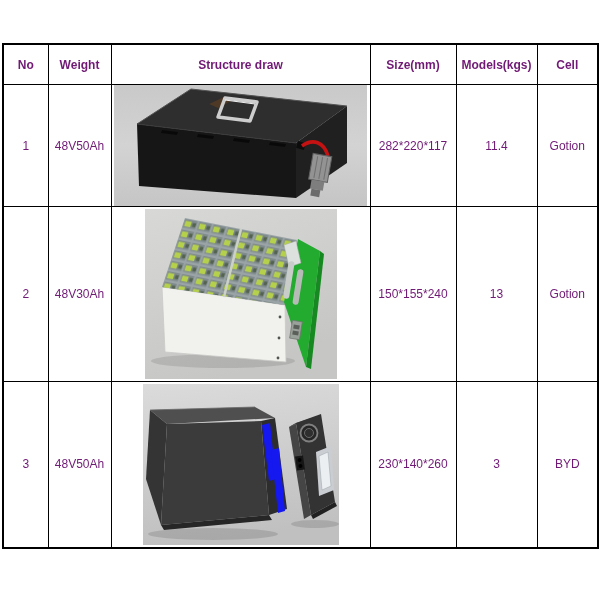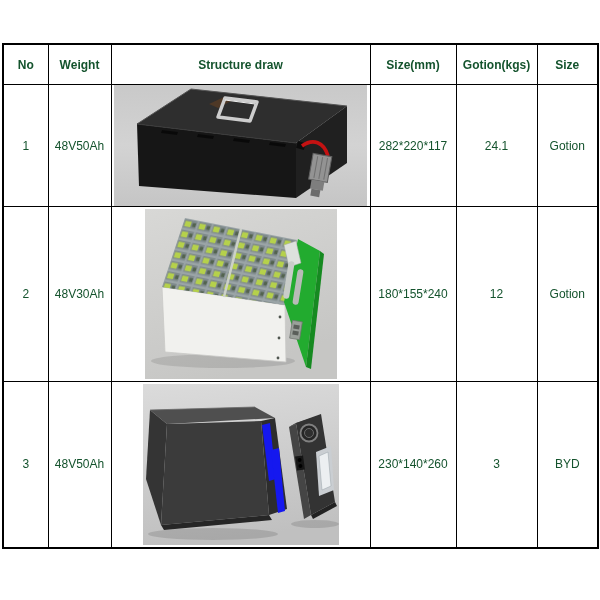--- a/index.html
+++ b/index.html
@@ -1,17 +1,17 @@
 <!DOCTYPE html>
 <html><head>
 <meta charset="utf-8">
 <style>
   html,body{margin:0;padding:0;background:#ffffff;}
   .page{position:relative;width:600px;height:600px;background:#ffffff;overflow:hidden;
-        font-family:"Liberation Sans",sans-serif;color:#14532d;}
+        font-family:"Liberation Sans",sans-serif;color:#701a75;}
   table.spec{position:absolute;left:2px;top:43px;border-collapse:collapse;table-layout:fixed;
              background:#fff;border:2.5px solid #000;}
   table.spec th,table.spec td{border:1.5px solid #000;text-align:center;vertical-align:middle;
              padding:0;overflow:hidden;}
   table.spec th{font-size:12px;font-weight:bold;height:39px;}
   table.spec td{font-size:12px;font-weight:normal;}
   tr.r1{height:122px;} tr.r2{height:175px;} tr.r3{height:166px;}
   td.structure{line-height:0;}
   td.structure svg{display:inline-block;vertical-align:middle;}
 </style>
@@ -27,22 +27,22 @@
       <col style="width:86px">
         <col style="width:81px">
         <col style="width:61px">
     </colgroup>
     <thead>
       <tr>
         <th>No</th>
         <th>Weight</th>
         <th>Structure draw</th>
         <th>Size(mm)</th>
-        <th>Gotion(kgs)</th>
-        <th>Size</th>
+        <th>Models(kgs)</th>
+        <th>Cell</th>
       </tr>
     </thead>
     <tbody>
 
       <tr class="r1">
         <td>1</td>
         <td>48V50Ah</td>
         <td class="structure">
           <svg width="253" height="121" viewBox="0 0 253 121" aria-label="black-battery-pack-with-top-handle-red-cable-and-gray-connector">
             <defs>
@@ -79,21 +79,21 @@
               <rect x="-9" y="0" width="19" height="26" fill="#939393" stroke="#5f5f5f" stroke-width="1"></rect>
               <line x1="-4" y1="2" x2="-4" y2="24" stroke="#6f6f6f" stroke-width="1"></line>
               <line x1="1" y1="2" x2="1" y2="24" stroke="#6f6f6f" stroke-width="1"></line>
               <line x1="6" y1="2" x2="6" y2="24" stroke="#6f6f6f" stroke-width="1"></line>
               <rect x="-6" y="26" width="13" height="9" fill="#7e7e7e"></rect>
               <rect x="-4.5" y="35" width="9" height="7" fill="#6b6b6b"></rect>
             </g>
           </svg>
         </td>
         <td>282*220*117</td>
-        <td>24.1</td>
+        <td>11.4</td>
         <td>Gotion</td>
       </tr>
 
       <tr class="r2">
         <td>2</td>
         <td>48V30Ah</td>
         <td class="structure">
           <svg width="192" height="170" viewBox="0 0 192 170" aria-label="open-battery-module-exposed-cells-with-green-bms-board">
             <defs>
               <linearGradient id="bg2" x1="0" y1="0" x2="0.4" y2="1">
@@ -125,22 +125,22 @@
                 <rect x="146" y="112" width="10" height="18" fill="#9aa09a" stroke="#707570" stroke-width="0.7"></rect>
                 <rect x="148" y="116" width="6" height="4" fill="#5a5f5a"></rect>
                 <rect x="148" y="122" width="6" height="4" fill="#5a5f5a"></rect>
               </g>
               <circle cx="135" cy="108" r="1.4" fill="#50564f"></circle>
               <circle cx="134" cy="129" r="1.4" fill="#50564f"></circle>
               <circle cx="133" cy="149" r="1.4" fill="#50564f"></circle>
             </g>
           </svg>
         </td>
-        <td>180*155*240</td>
-        <td>12</td>
+        <td>150*155*240</td>
+        <td>13</td>
         <td>Gotion</td>
       </tr>
 
       <tr class="r3">
         <td>3</td>
         <td>48V50Ah</td>
         <td class="structure">
           <svg width="196" height="161" viewBox="0 0 196 161" aria-label="dark-battery-pack-blue-cells-with-detached-end-panel-and-gauge">
             <defs>
               <linearGradient id="bg3" x1="0" y1="0" x2="0.15" y2="1">

